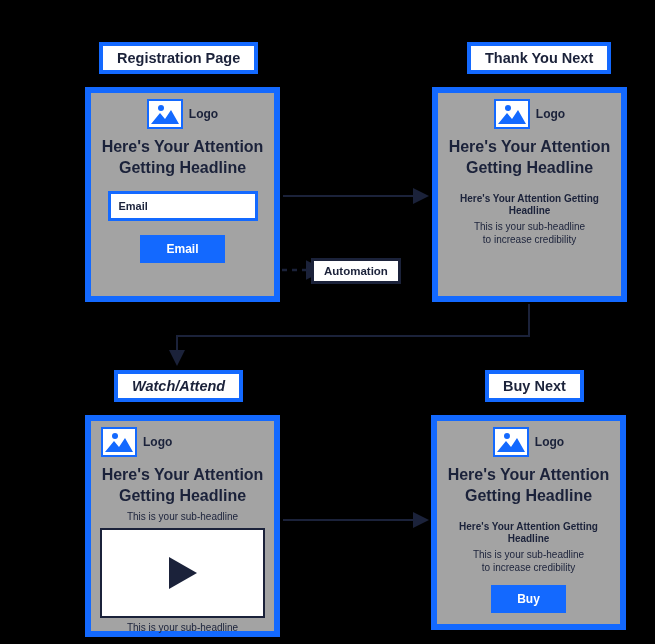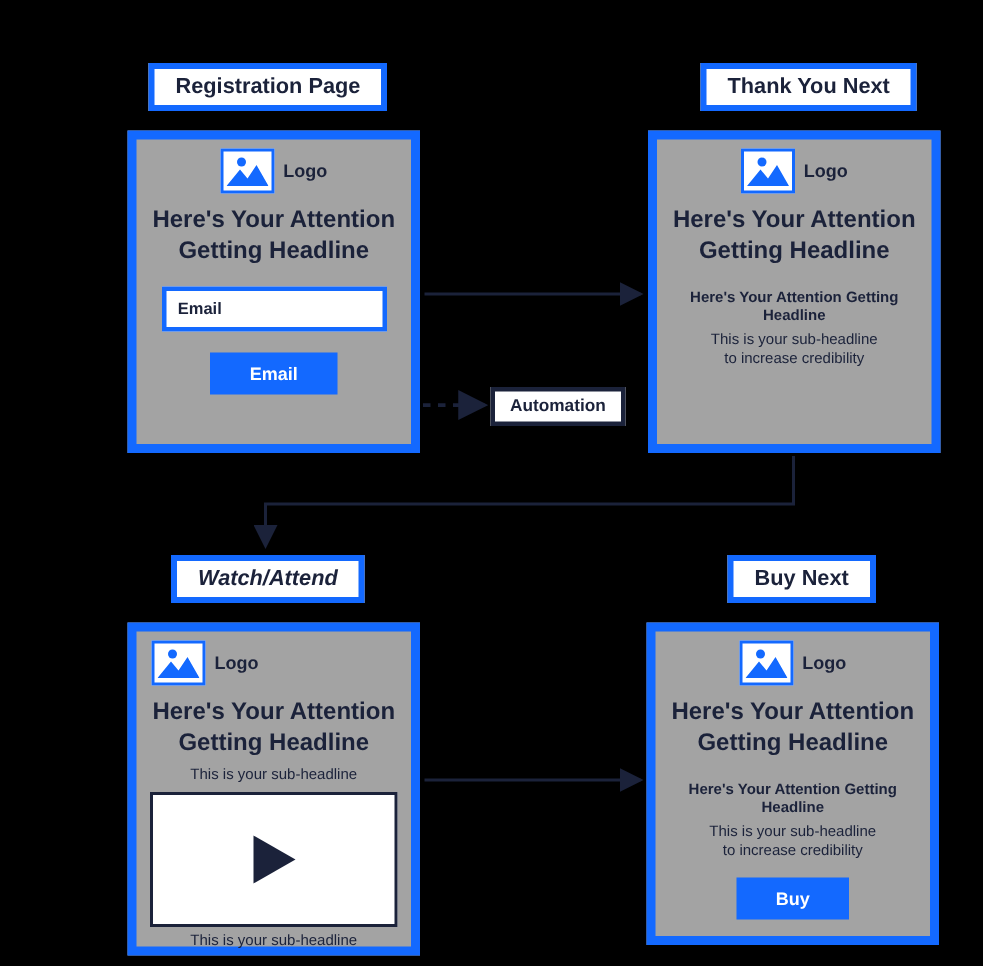--- a/index.html
+++ b/index.html
@@ -149,21 +149,21 @@
   #title-reg   { left: 82px;  top: 42px;  }
   #title-ty    { left: 450px; top: 42px;  }
   #title-watch { left: 97px;  top: 370px; font-style: italic; }
   #title-buy   { left: 468px; top: 370px; }
 
   #card-reg    { left: 68px;  top: 87px;  width: 195px; height: 215px; }
   #card-ty     { left: 415px; top: 87px;  width: 195px; height: 215px; }
   #card-watch  { left: 68px;  top: 415px; width: 195px; height: 222px; }
   #card-buy    { left: 414px; top: 415px; width: 195px; height: 215px; }
 
-  #automation  { left: 310px; top: 258px; }
+  #automation  { left: 294px; top: 258px; }
 </style>
 </head>
 <body>
 
 <div class="canvas">
 
   <svg class="connectors">
     <defs>
       <marker id="arrow" markerWidth="8" markerHeight="8" refX="7" refY="4" orient="auto">
         <path d="M0,0 L8,4 L0,8 Z" fill="#1b223a"></path>

